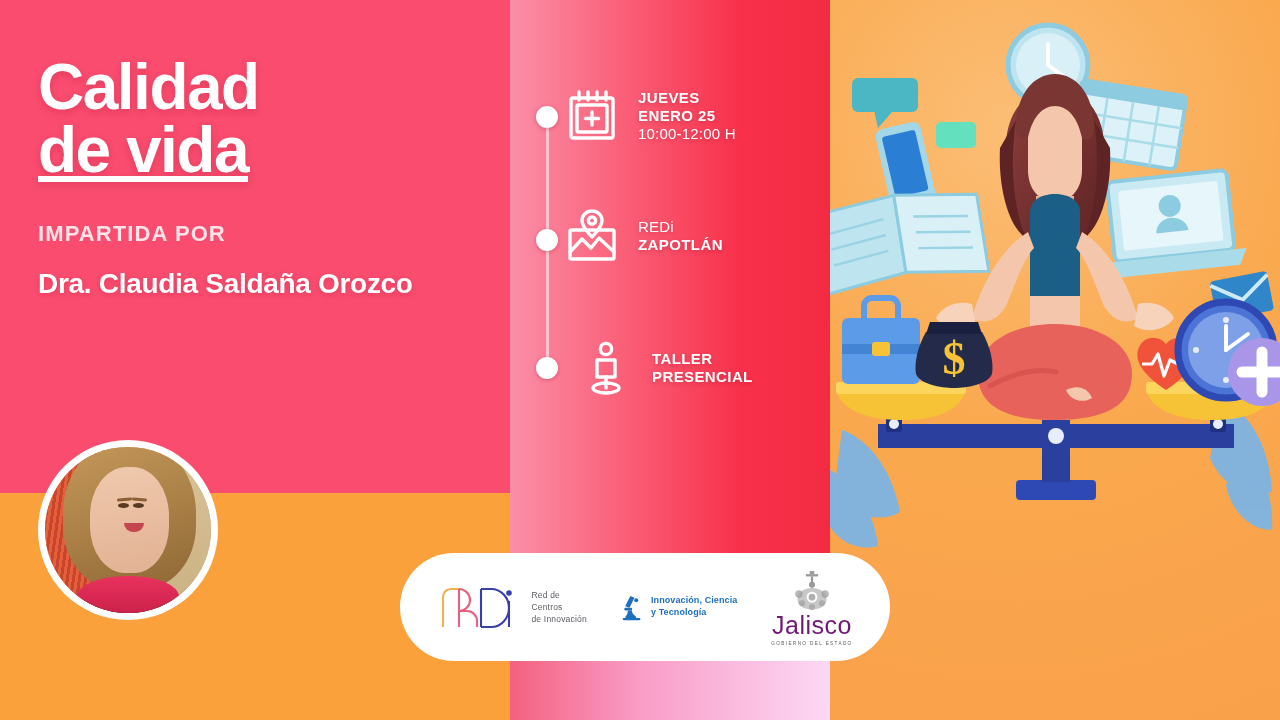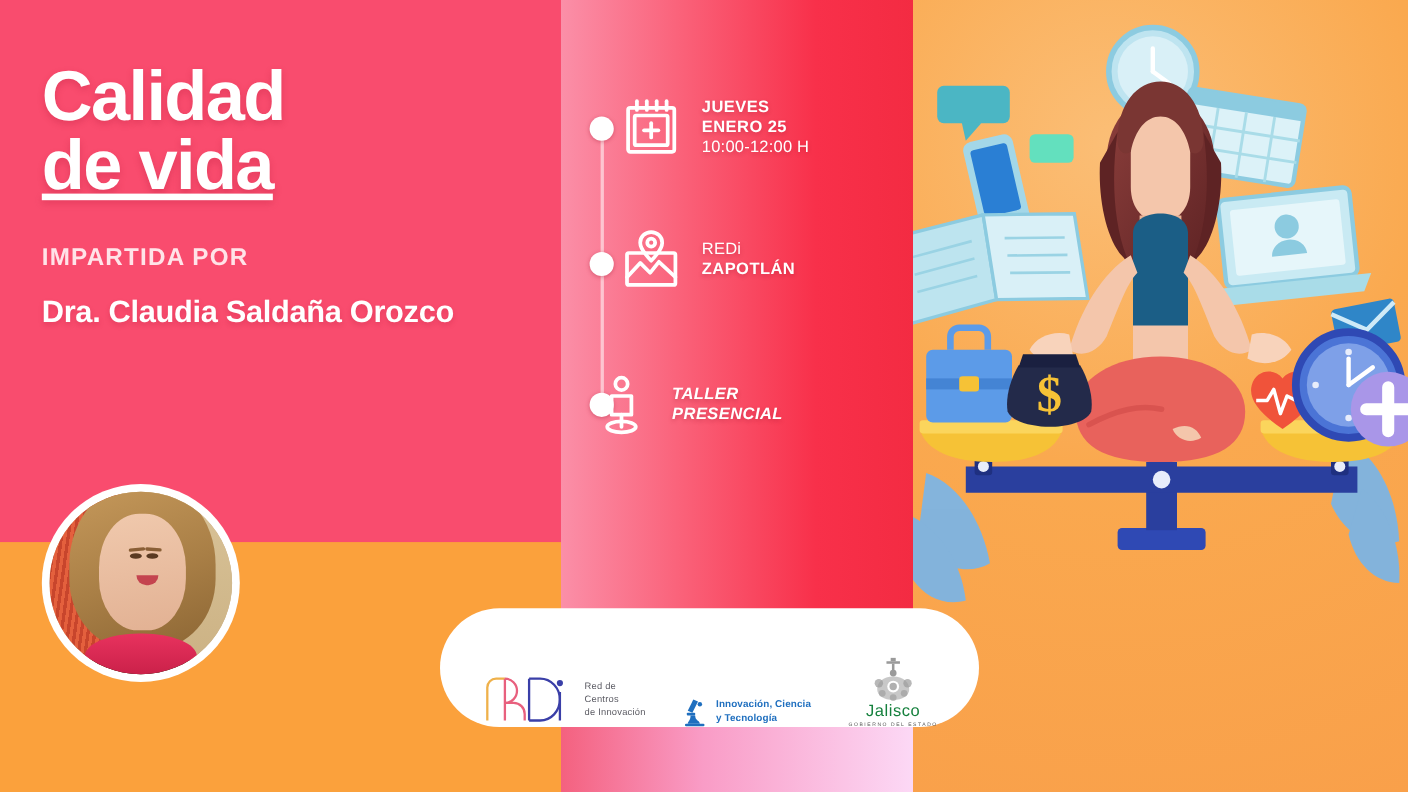--- a/index.html
+++ b/index.html
@@ -92,47 +92,47 @@
     position:absolute; left:536px; width:22px; height:22px; border-radius:50%;
     background:#FFFFFF; box-shadow:0 1px 4px rgba(150,15,40,.35);
   }
   .tl-dot.d1 { top:106px; }
   .tl-dot.d2 { top:229px; }
   .tl-dot.d3 { top:357px; }
 
   .detail-row { position:absolute; display:flex; align-items:center; gap:20px; }
   .detail-row.r1 { left:566px; top:88px;  }
   .detail-row.r2 { left:566px; top:208px; }
-  .detail-row.r3 { left:539px; top:340px;font-style:italic; }
+  .detail-row.r3 { left:580px; top:340px; }
   .detail-icon { width:52px; height:56px; flex:0 0 52px; }
   .detail-text { color:#FFFFFF; }
   .dt-line {
     font-weight:bold; font-size:15px; line-height:1.14;
     letter-spacing:0.4px; text-shadow:0 2px 4px rgba(150,15,40,.30);
   }
   .dt-line.light { font-weight:normal; letter-spacing:0.2px; }
 
   
   .right-panel {
     position:absolute; left:830px; top:0; width:450px; height:720px;
     background:radial-gradient(circle at 40% 18%, #FBBE76 0%, #FAA94F 45%, #F9A04A 100%);
     overflow:hidden;
   }
 
   
   .logo-bar {
     position:absolute; left:400px; top:553px; width:490px; height:108px;
     background:#FFFFFF; border-radius:54px;
-    display:flex; align-items:flex-end; justify-content:center; gap:34px;
+    display:flex; align-items:center; justify-content:center; gap:34px;
   }
   .logo-item { display:flex; align-items:center; gap:8px; }
   .redi-txt { font-size:8.5px; line-height:1.45; color:#5B5B63; letter-spacing:.2px; }
   .ict-txt  { font-size:9px; font-weight:bold; line-height:1.3; color:#1F6FBF; letter-spacing:.1px; }
   .jal-wrap { display:flex; flex-direction:column; align-items:center; }
-  .jal-name { font-size:15px; color:#15803d; letter-spacing:.5px; margin-top:-2px; }
+  .jal-name { font-size:25px; color:#701a75; letter-spacing:.5px; margin-top:-2px; }
   .jal-sub  { font-size:4.6px; color:#5A5A5A; letter-spacing:1.4px; margin-top:1px; }
 </style>
 </head>
 <body>
 
 <div id="poster">
 
   <div class="left-panel">
     <div class="left-pink"></div>
     <div class="left-orange"></div>

